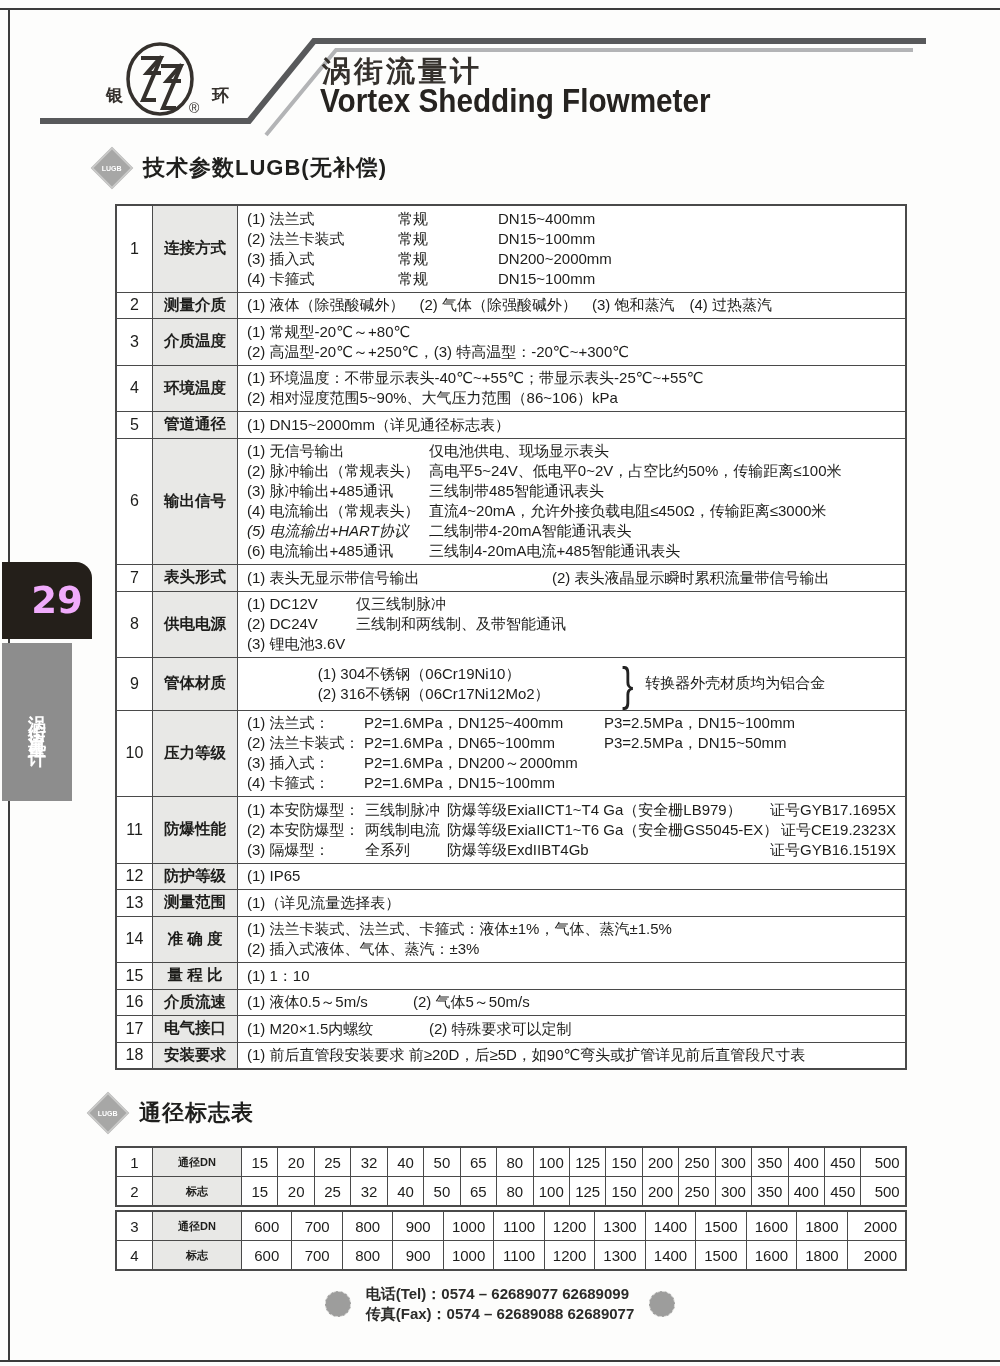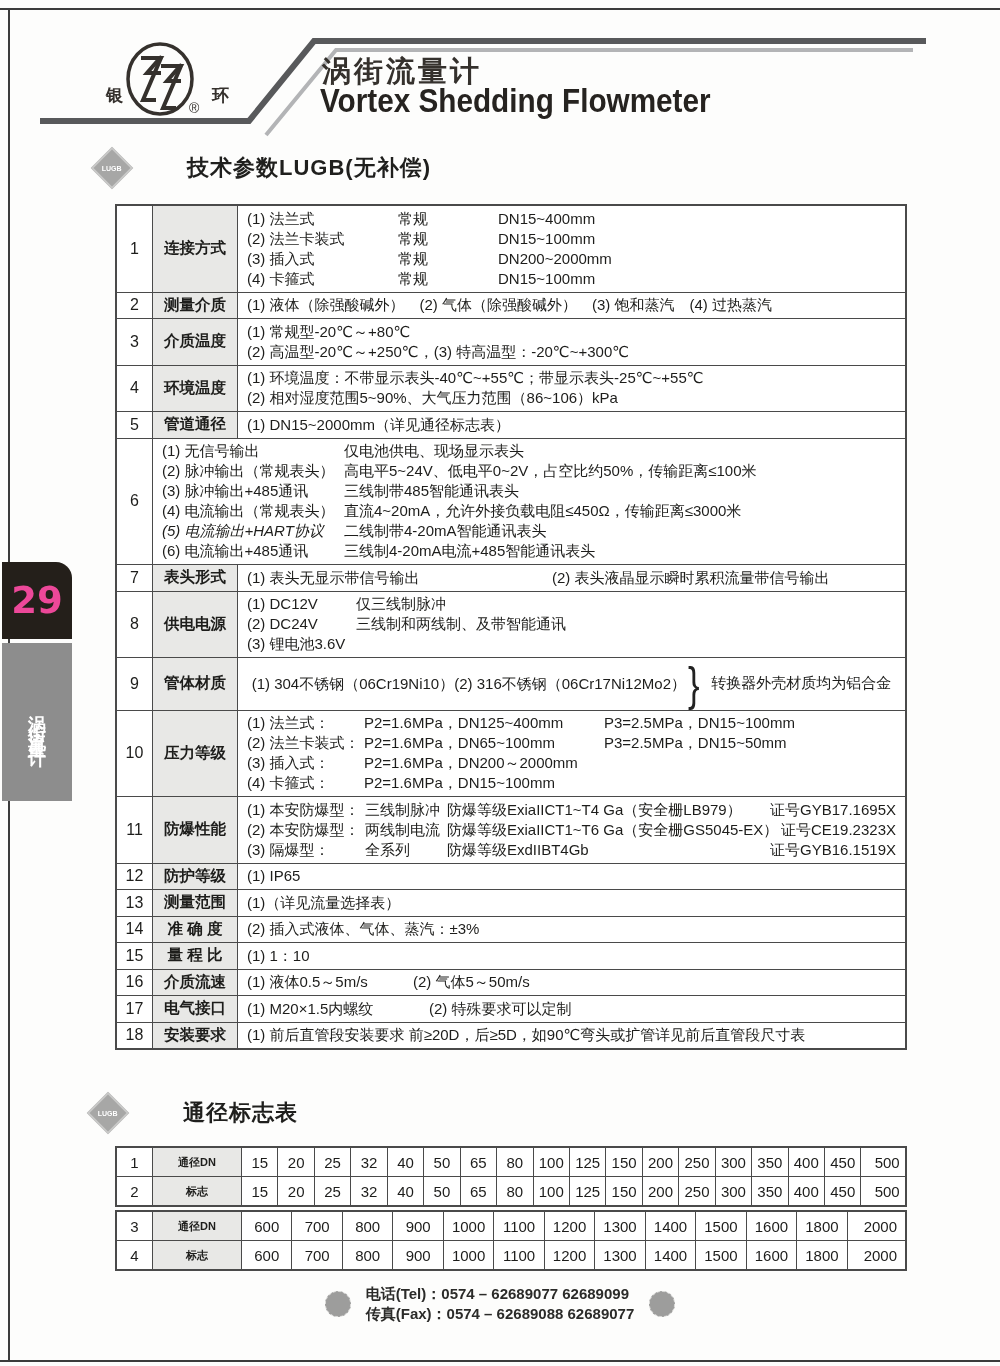--- a/index.html
+++ b/index.html
@@ -17,48 +17,48 @@
   #header-svg{position:absolute;left:0;top:0;}
   .title-cn{position:absolute;left:322px;top:52px;font-size:29px;font-weight:bold;color:#35312d;letter-spacing:3px;white-space:nowrap;}
   .title-en{position:absolute;left:320px;top:82px;font-size:33px;font-weight:bold;color:#262320;transform:scaleX(0.9);transform-origin:left;white-space:nowrap;}
   .logo-char{position:absolute;font-size:17px;font-weight:bold;color:#35312d;}
   #logo-left{left:106px;top:84px;}
   #logo-right{left:212px;top:84px;}
   #logo-reg{left:189px;top:100px;font-size:14px;font-weight:normal;}
 
   
   .tab-page{position:absolute;left:2px;top:562px;width:70px;height:77px;background:#241f1a;
-    border-radius:0 16px 0 0;color:#ec4899;display:flex;align-items:center;justify-content:center;
-    font-size:37px;font-weight:bold;font-family:"DejaVu Sans",sans-serif;}
+    border-radius:0 16px 0 0;color:#f0abfc;display:flex;align-items:center;justify-content:center;
+    font-size:37px;font-weight:bold;font-family:"DejaVu Sans",sans-serif;padding-left:20px;}
   .tab-cat{position:absolute;left:2px;top:643px;width:70px;height:158px;background:#8d8d8d;color:#fff;
     display:flex;align-items:center;justify-content:center;writing-mode:vertical-rl;
     font-size:18px;font-weight:bold;letter-spacing:8px;}
 
   
-  .sec{position:absolute;display:flex;align-items:center;gap:44px;}
+  .sec{position:absolute;display:flex;align-items:center;}
   #sec1{left:97px;top:153px;}
   #sec2{left:93px;top:1098px;}
   .diamond{width:26px;height:26px;background:#a7a7a6;border:2px solid #c9c9c8;transform:rotate(45deg);
     display:flex;align-items:center;justify-content:center;flex:0 0 auto;}
   .diamond span{transform:rotate(-45deg);color:#fff;font-size:7px;font-weight:bold;}
   .sec-title{margin-left:16px;font-size:22px;font-weight:bold;color:#1f1f1d;letter-spacing:1px;white-space:nowrap;}
   .unit-label{position:absolute;left:852px;top:1176px;font-size:14px;letter-spacing:3px;color:#a16207;}
 
   
   #spec-table{position:absolute;left:115px;top:204px;width:788px;border:2px solid #4a4a4a;background:#fff;}
   .srow{display:flex;border-bottom:1.5px solid #4a4a4a;}
   .srow:last-child{border-bottom:none;}
   .snum{flex:0 0 35px;border-right:1.5px solid #4a4a4a;display:flex;align-items:center;justify-content:center;font-size:16px;}
   .slabel{flex:0 0 84px;background:#e8e8e6;border-right:1.5px solid #4a4a4a;display:flex;align-items:center;justify-content:center;
     font-size:15.5px;font-weight:bold;white-space:nowrap;}
   .scontent{flex:1;padding:2.75px 9px;display:flex;flex-direction:column;justify-content:center;font-size:15px;min-width:0;}
   .sline{display:flex;align-items:baseline;line-height:20px;white-space:nowrap;}
   .seg{flex:0 0 auto;}
   .brace-row{flex-direction:row;align-items:center;}
-  .brace-lines{display:flex;flex-direction:row;flex:0 0 302px;}
+  .brace-lines{display:flex;flex-direction:column;flex:0 0 302px;}
   .brace-glyph{font-size:46px;font-weight:300;line-height:1;transform:scaleX(0.75);flex:0 0 auto;color:#222;}
   .brace-text{font-size:15px;margin-left:10px;flex:0 0 auto;}
 
   
   .dn-table{position:absolute;left:115px;width:788px;border:2px solid #4a4a4a;background:#fff;}
   #dn1{top:1146px;} #dn2{top:1210px;}
   .dnrow{display:flex;border-bottom:1.5px solid #4a4a4a;height:28px;}
   .dnrow:last-child{border-bottom:none;}
   .dn-num{flex:0 0 35px;border-right:1.5px solid #4a4a4a;display:flex;align-items:center;justify-content:center;font-size:15px;}
   .dn-label{flex:0 0 88px;background:#e8e8e6;border-right:1.5px solid #4a4a4a;display:flex;align-items:center;justify-content:center;
@@ -171,20 +171,21 @@
       <div class="snum">5</div>
       <div class="slabel">管道通径</div>
       <div class="scontent">
         <div class="sline">
           <span class="seg">(1) DN15~2000mm（详见通径标志表）</span>
         </div>
       </div>
     </div>
     <div class="srow">
       <div class="snum">6</div>
+      <div class="slabel">输出信号</div>
       <div class="scontent">
         <div class="sline">
           <span class="seg" style="flex: 0 0 182px;">(1) 无信号输出</span>
           <span class="seg">仅电池供电、现场显示表头</span>
         </div>
         <div class="sline">
           <span class="seg" style="flex: 0 0 182px;">(2) 脉冲输出（常规表头）</span>
           <span class="seg">高电平5~24V、低电平0~2V，占空比约50%，传输距离≤100米</span>
         </div>
         <div class="sline">
@@ -307,20 +308,23 @@
       <div class="scontent">
         <div class="sline">
           <span class="seg">(1)（详见流量选择表）</span>
         </div>
       </div>
     </div>
     <div class="srow">
       <div class="snum">14</div>
       <div class="slabel">准 确 度</div>
       <div class="scontent">
+        <div class="sline">
+          <span class="seg">(1) 法兰卡装式、法兰式、卡箍式：液体±1%，气体、蒸汽±1.5%</span>
+        </div>
         <div class="sline">
           <span class="seg">(2) 插入式液体、气体、蒸汽：±3%</span>
         </div>
       </div>
     </div>
     <div class="srow">
       <div class="snum">15</div>
       <div class="slabel">量 程 比</div>
       <div class="scontent">
         <div class="sline">

